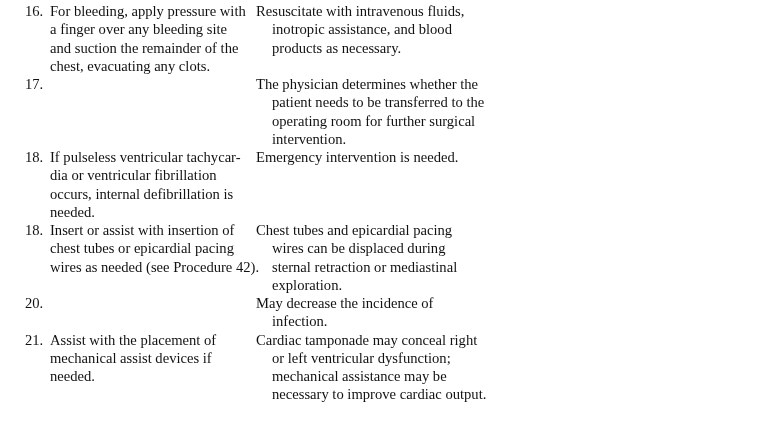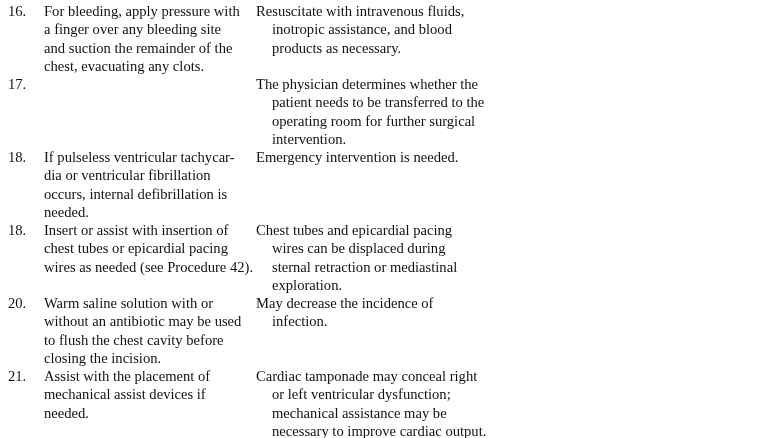--- a/index.html
+++ b/index.html
@@ -24,29 +24,28 @@
     display: grid;
     grid-template-columns: 256px 260px 1fr;
   }
   .cell {
     white-space: pre;
     overflow: visible;
   }
   .step-cell {
     display: flex;
     align-items: flex-start;
-    padding-left: 8px;
+    padding-left: 25px;
   }
   .num {
     flex: 0 0 25px;
     white-space: nowrap;
   }
   .step-text {
     white-space: pre;
-    margin-left: 11px;
   }
   .rationale-cell, .considerations-cell {
     padding-left: 16px;
     text-indent: -16px;
   }
 </style>
 </head>
 <body>
 
 <div class="proc-table">
@@ -96,24 +95,20 @@
     <div class="cell rationale-cell">Chest tubes and epicardial pacing
 wires can be displaced during
 sternal retraction or mediastinal
 exploration.</div>
     <div class="cell considerations-cell"></div>
   </div>
 
   <div class="row">
     <div class="cell step-cell">
       <span class="num">20.</span>
-      <div class="step-text">Warm saline solution with or
-without an antibiotic may be used
-to flush the chest cavity before
-closing the incision.</div>
     </div>
     <div class="cell rationale-cell">May decrease the incidence of
 infection.</div>
     <div class="cell considerations-cell"></div>
   </div>
 
   <div class="row">
     <div class="cell step-cell">
       <span class="num">21.</span>
       <div class="step-text">Assist with the placement of

